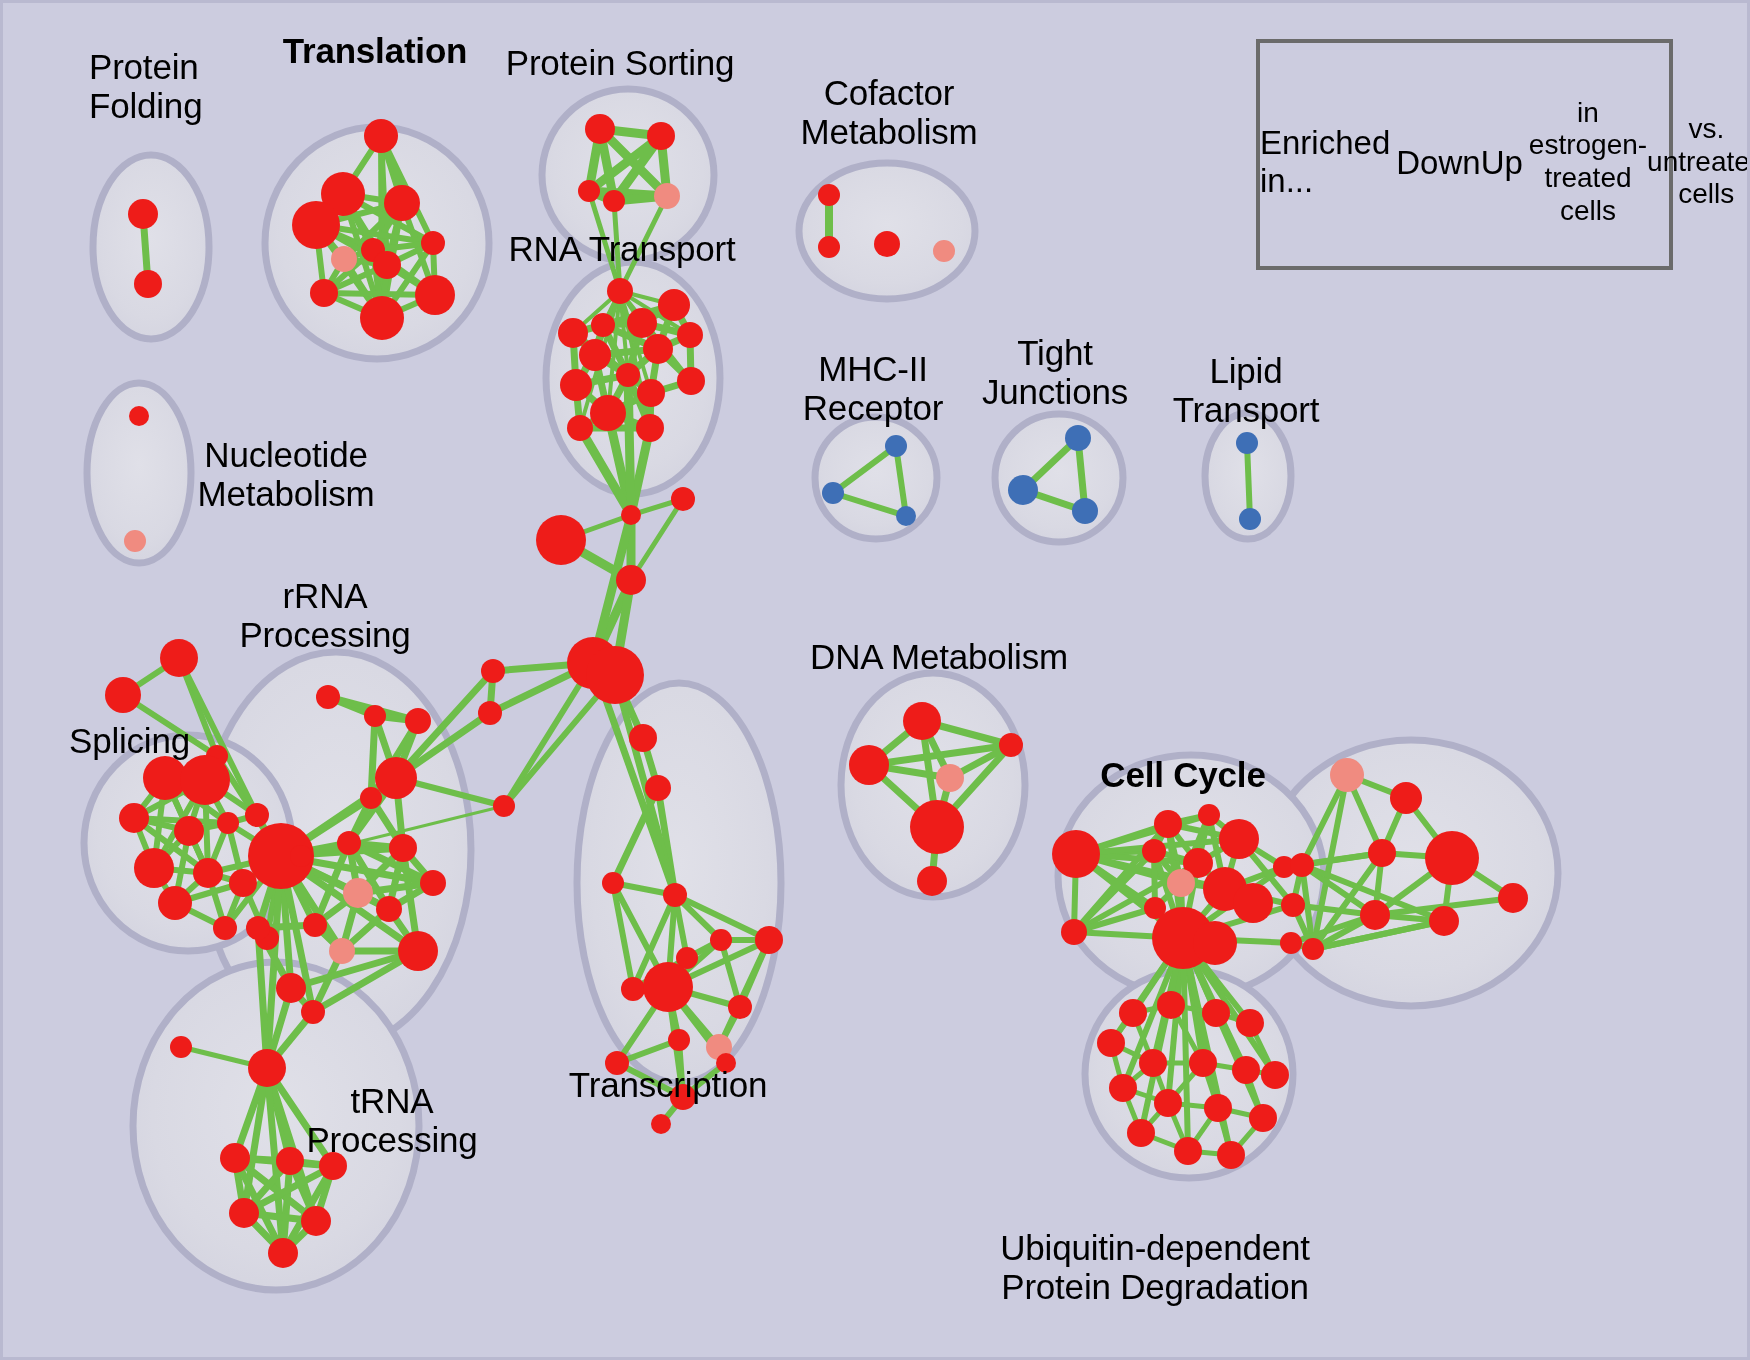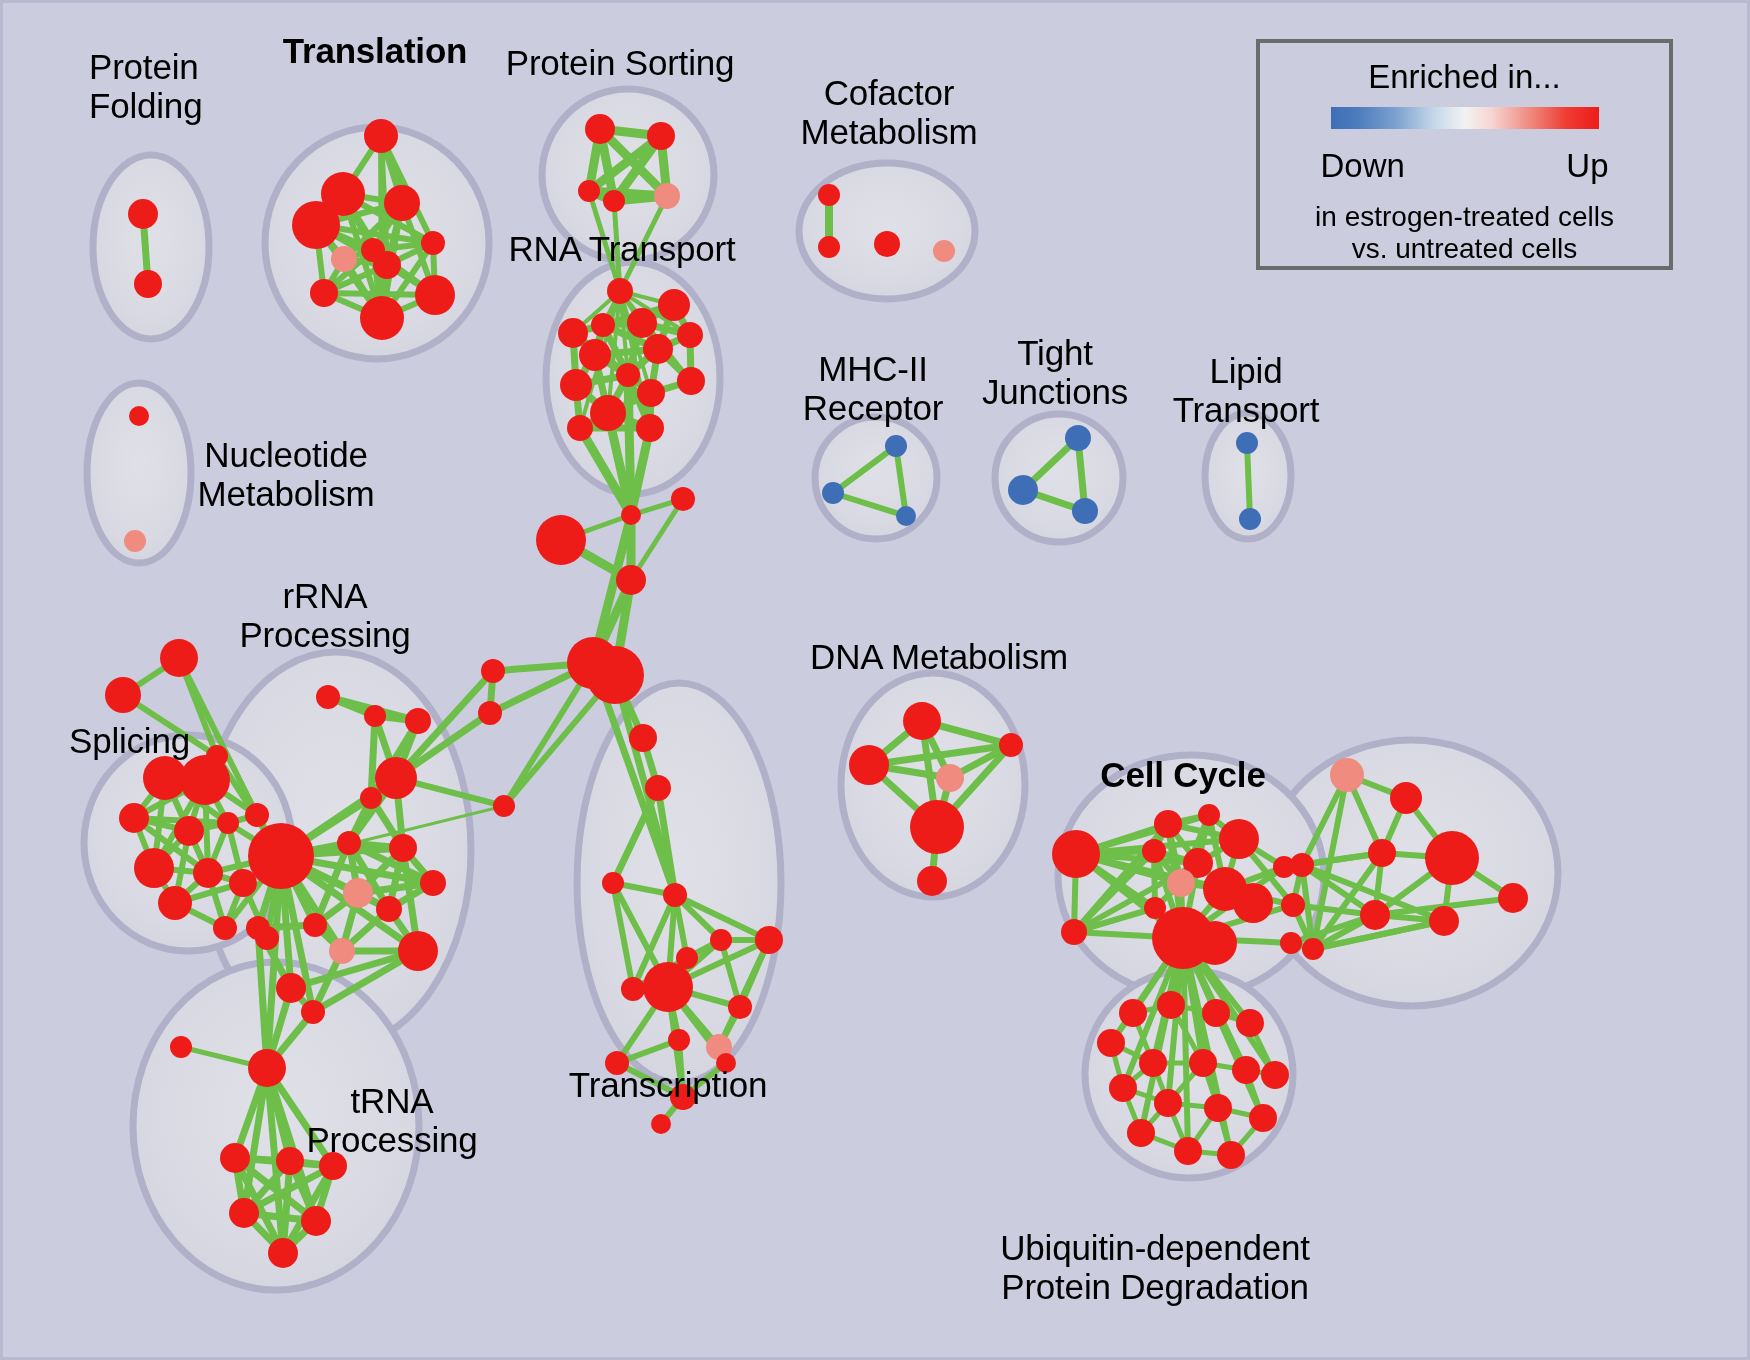--- a/index.html
+++ b/index.html
@@ -40,21 +40,21 @@
   #legend-box {
     position: absolute;
     left: 1253px;
     top: 36px;
     width: 417px;
     height: 231px;
     background: #ccccdf;
     border: 4px solid #6b6b6b;
     box-sizing: border-box;
     display: flex;
-    flex-direction: column;
+    flex-direction: row;
     align-items: center;
     justify-content: flex-start;
     padding-top: 15px;
   }
   #legend-title {
     font-size: 33px;
     color: #000;
     font-family: "Liberation Sans", sans-serif;
   }
   #legend-gradient {

